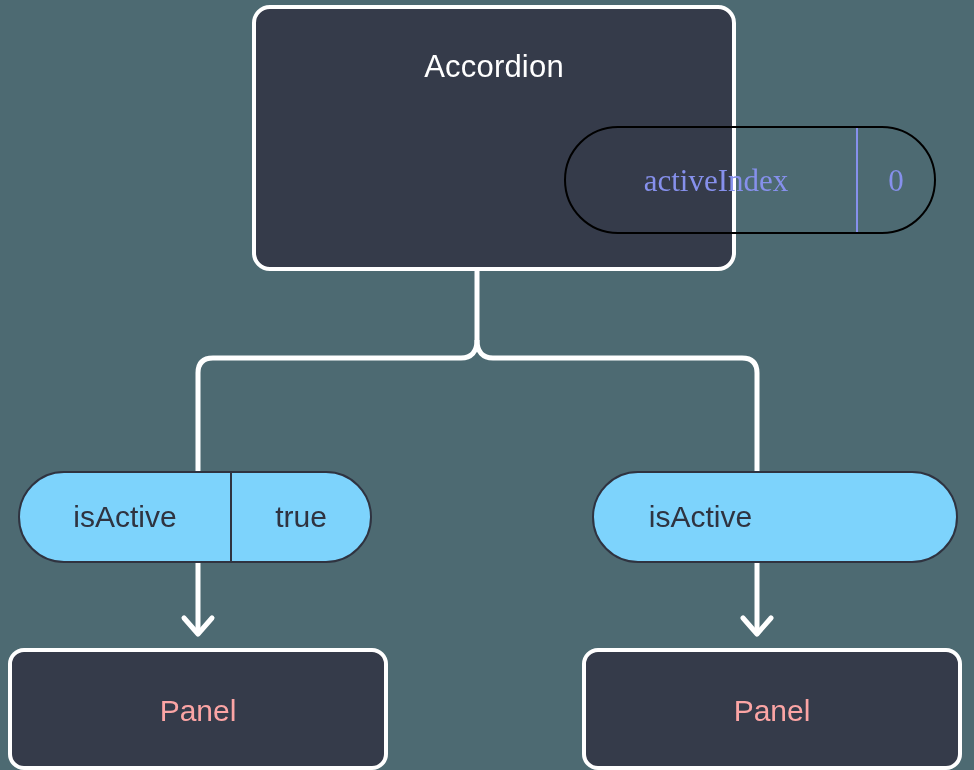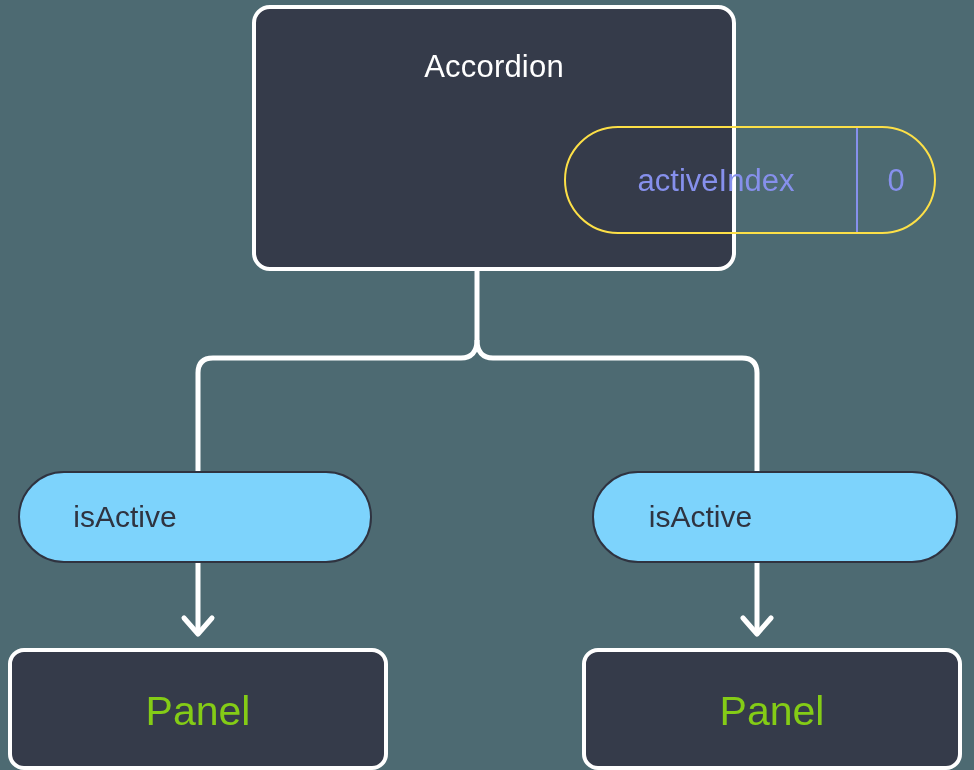--- a/index.html
+++ b/index.html
@@ -59,24 +59,25 @@
     white-space: nowrap;
     user-select: none;
   }
 
   
   .pill-outline {
     position: absolute;
     box-sizing: border-box;
     display: flex;
     align-items: stretch;
-    border: 2px solid #fde047;
+    border: 2px solid #000000;
     border-radius: 999px;
     background: transparent;
     overflow: hidden;
+    font-family: Liberation Serif, serif;
   }
   #active-index-pill {
     left: 308px;
     top: 117px;
     width: 372px;
     height: 108px;
   }
   .pill-outline .pill-key,
   .pill-outline .pill-value {
     display: flex;
@@ -149,22 +150,22 @@
   }
   #panel-right {
     left: 582px;
     top: 648px;
     width: 380px;
     height: 122px;
     border-radius: 16px;
     justify-content: center;
   }
   .panel-label {
-    color: #84cc16;
-    font-size: 41px;
+    color: #fca5a5;
+    font-size: 30px;
     line-height: 1;
     white-space: nowrap;
     user-select: none;
     margin-top: 4px;
   }
 </style>
 </head>
 <body>
 
 <div id="diagram-root">
@@ -196,20 +197,21 @@
     <div class="node-title">Accordion</div>
 
     <div class="pill-outline" id="active-index-pill">
       <div class="pill-key">activeIndex</div>
       <div class="pill-value">0</div>
     </div>
   </div>
 
   <div class="pill-filled" id="pill-is-active-true">
     <div class="pill-key">isActive</div>
+    <div class="pill-value">true</div>
   </div>
 
   <div class="pill-filled" id="pill-is-active-false">
     <div class="pill-key">isActive</div>
   </div>
 
   <div class="node-card" id="panel-left">
     <div class="panel-label">Panel</div>
   </div>
 

